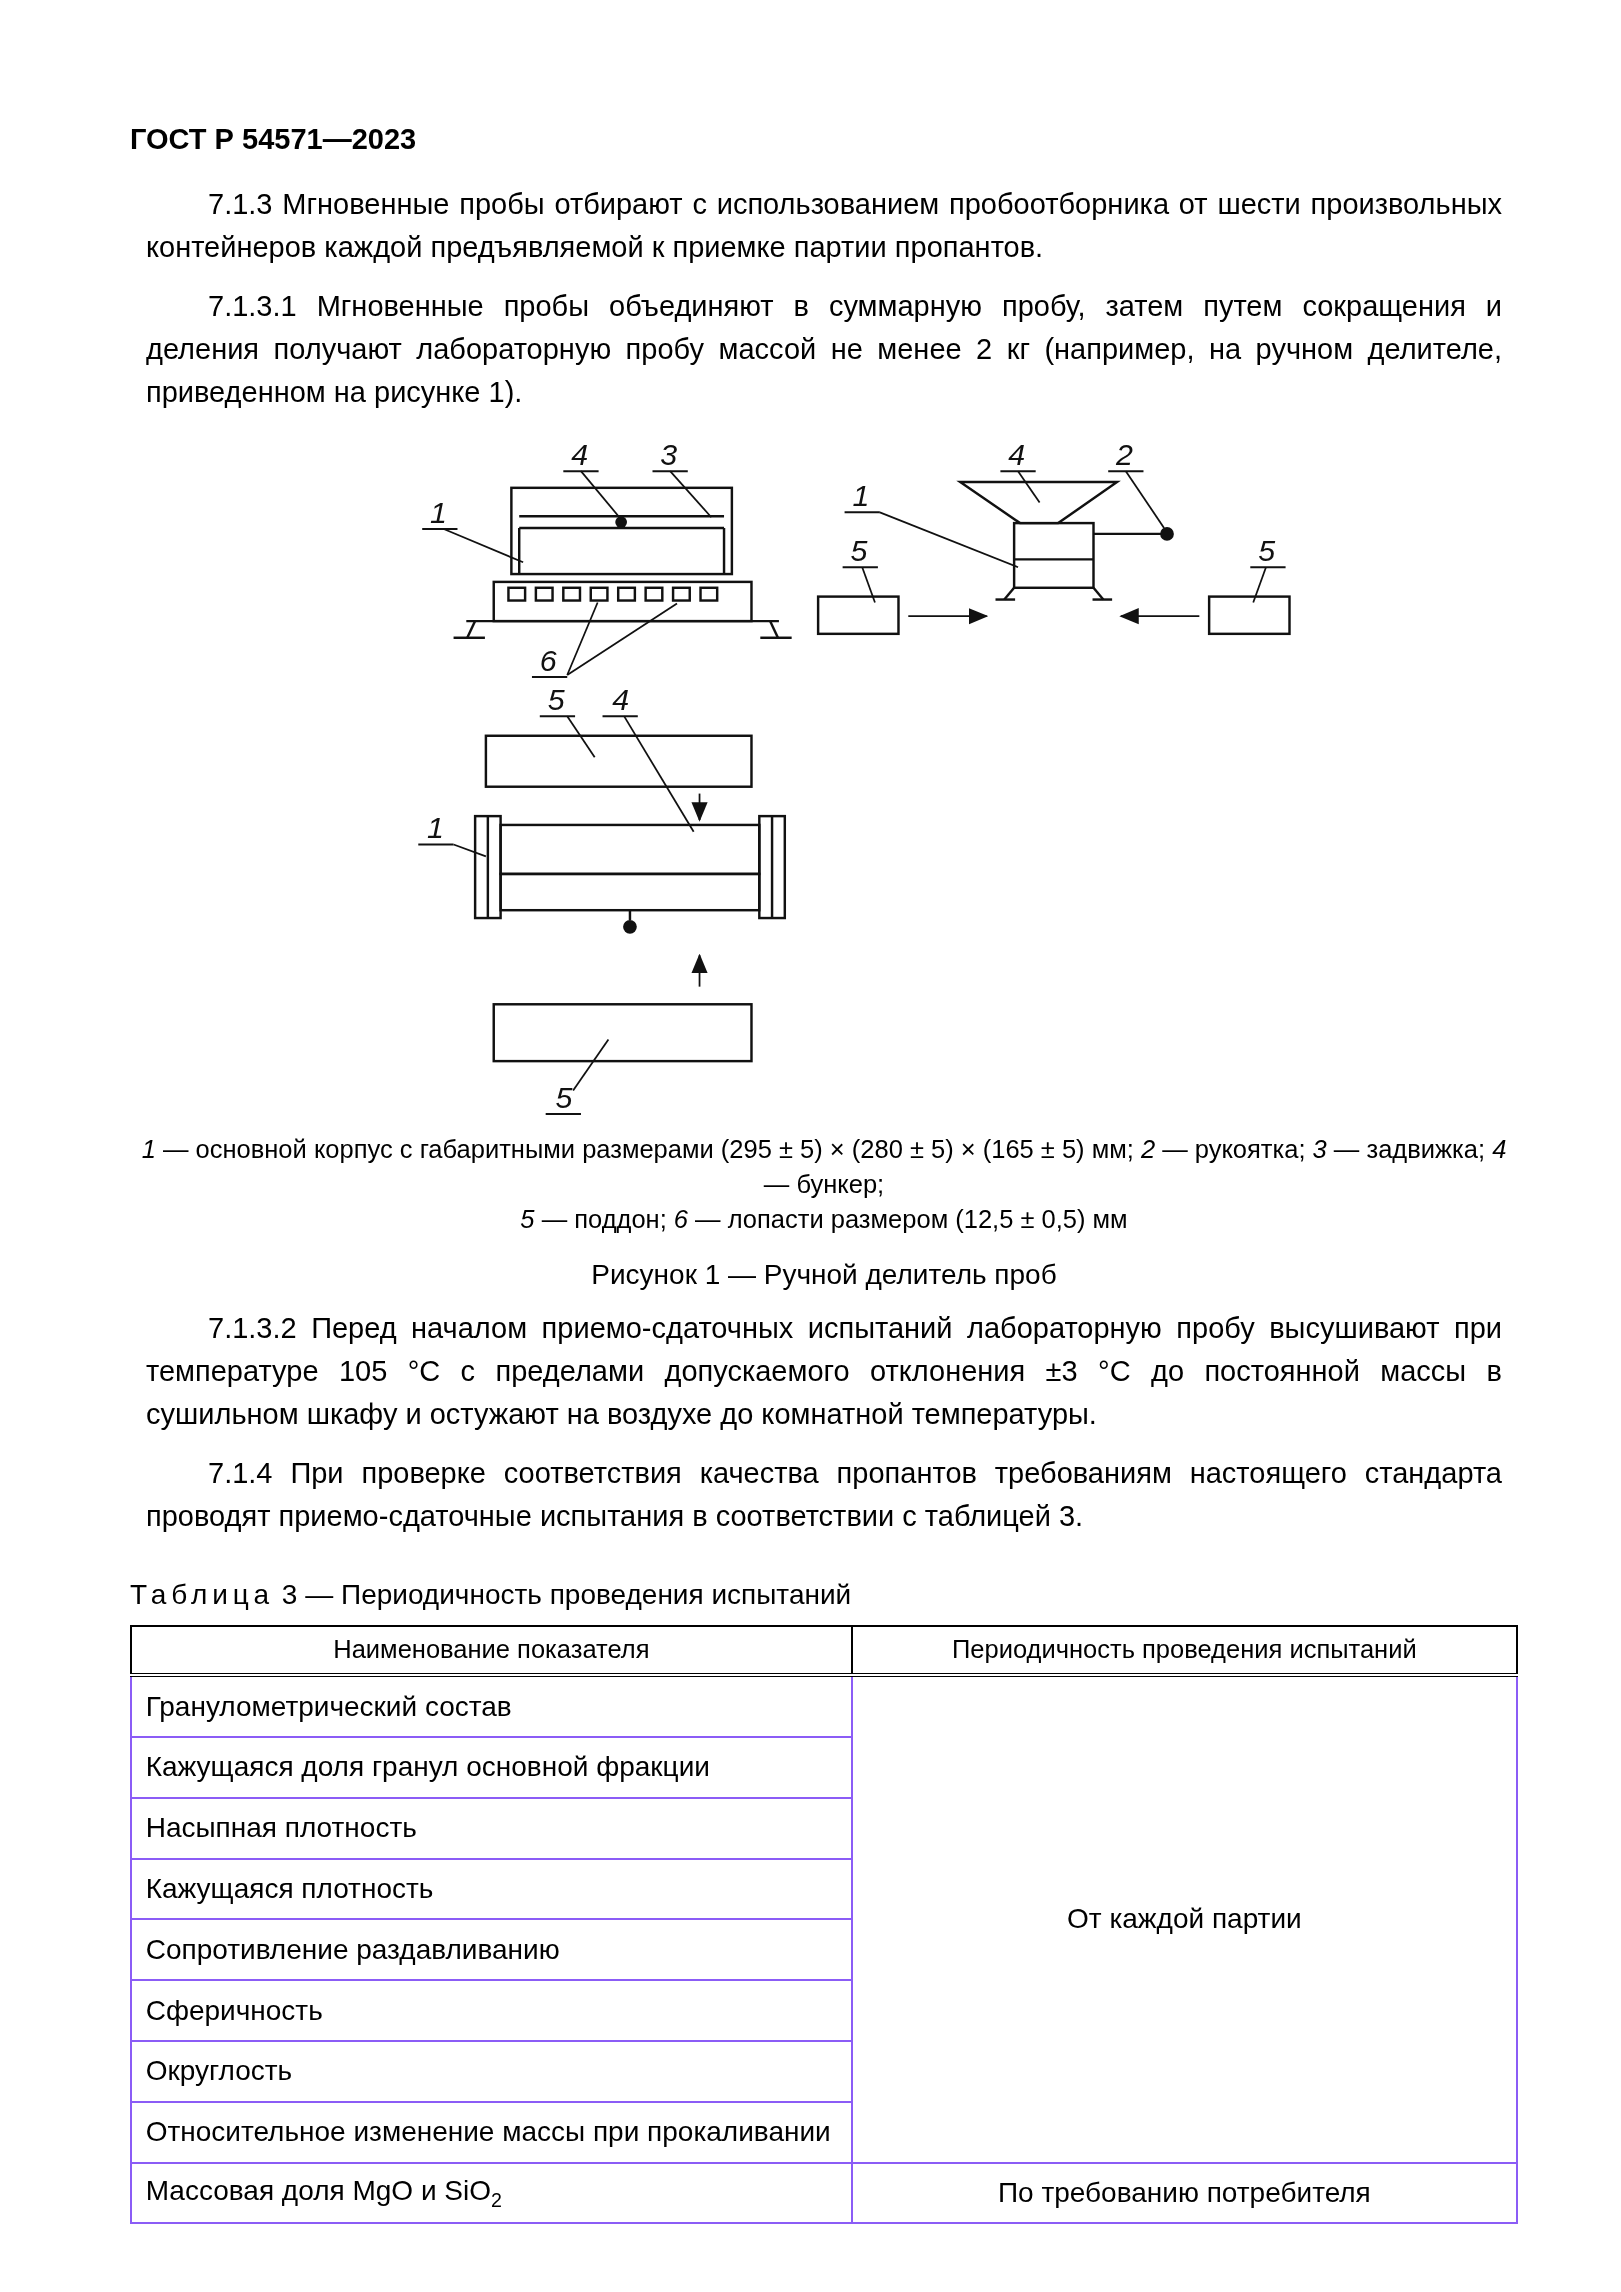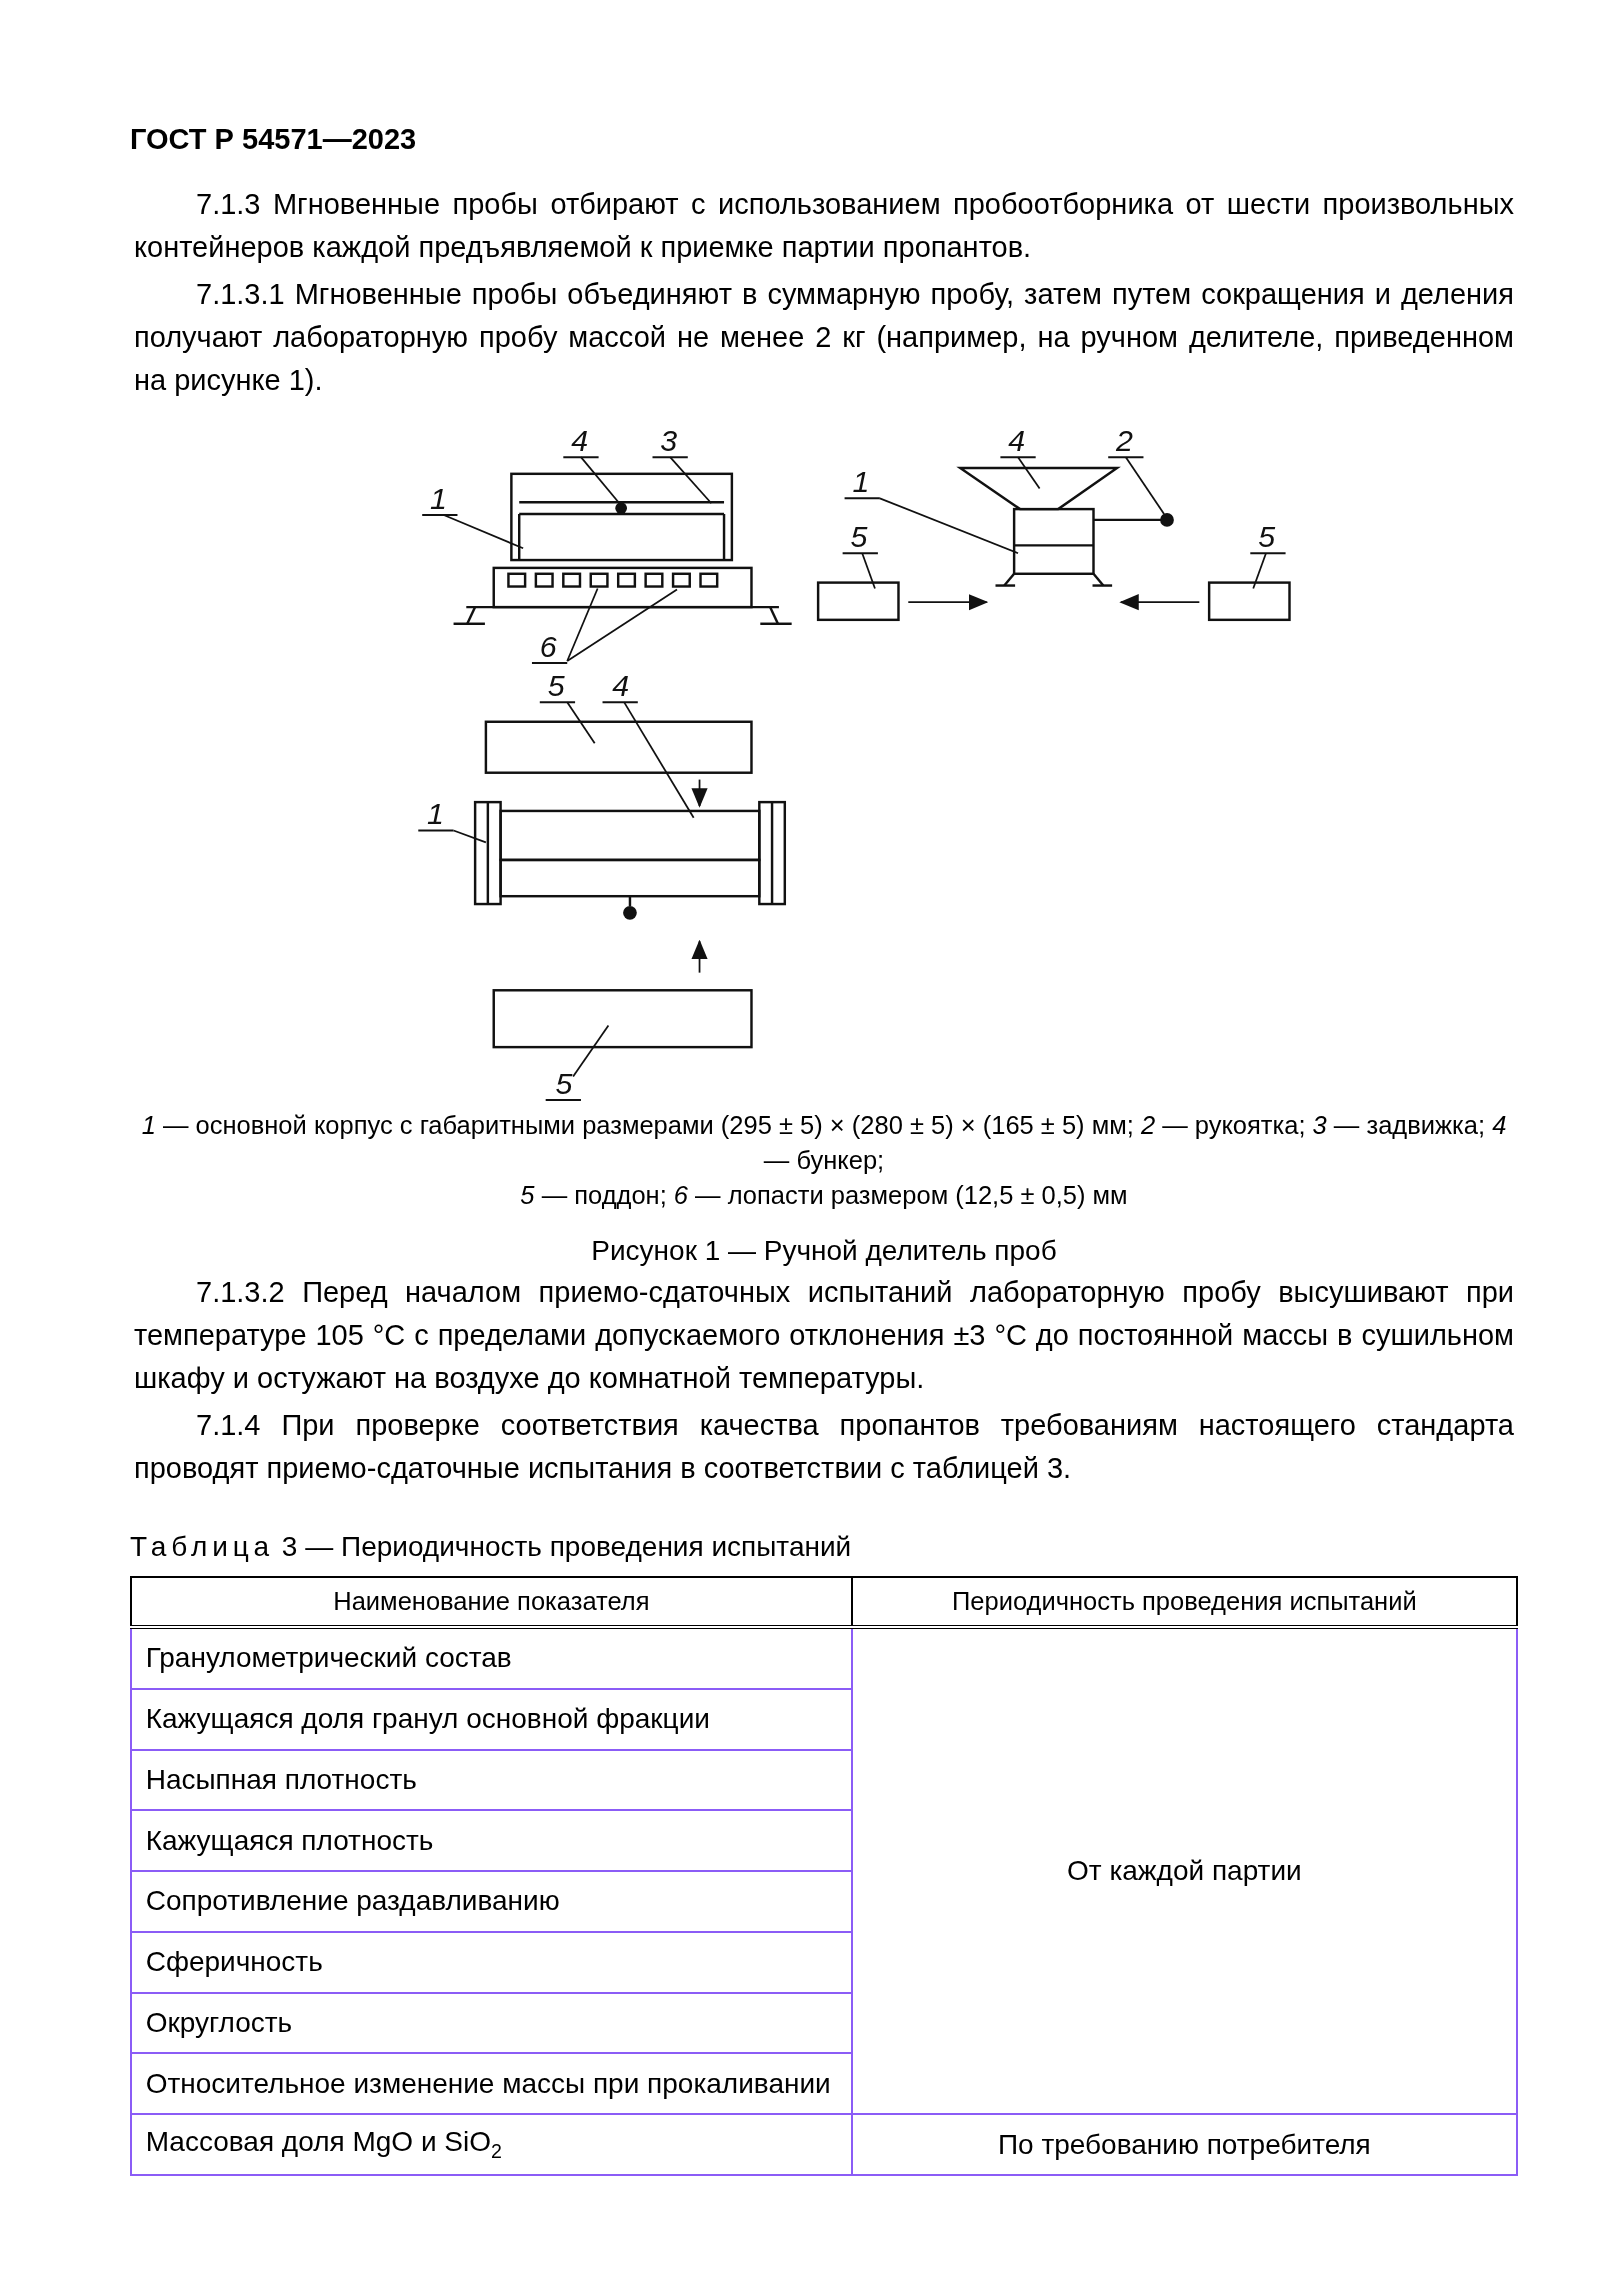--- a/index.html
+++ b/index.html
@@ -5,30 +5,30 @@
   html,body { margin:0; padding:0; }
   body {
     width:1621px; height:2293px; overflow:hidden;
     background:#ffffff; color:#000;
     font-family:"Liberation Sans", sans-serif;
   }
   .page { box-sizing:border-box; width:1621px; height:2293px; padding:123px 103px 0 130px; }
   .doc-header { font-size:29px; font-weight:bold; margin:0 0 27.4px 0; }
   p.body {
     font-size:29px; line-height:43px; text-align:justify;
-    text-indent:62px; margin:4px;
+    text-indent:62px; margin:16px;
   }
   .figure-wrap { margin-top:13.7px; }
   svg.fig { display:block; }
   svg.fig .s  { fill:none; stroke:#111; stroke-width:2.5; }
   svg.fig .f  { fill:#111; stroke:none; }
   svg.fig .sh { stroke:#111; stroke-width:2; }
   svg.fig .ld { stroke:#111; stroke-width:1.8; fill:none; }
   svg.fig text { font-family:"Liberation Sans", sans-serif; font-style:italic; font-size:31px; fill:#111; }
-  .fig-caption { font-size:25.5px; line-height:35px; text-align:center; margin-top:6px; }
+  .fig-caption { font-size:25.5px; line-height:35px; text-align:center; margin-top:16px; }
   .fig-caption i { font-style:italic; }
   .fig-title { font-size:28px; text-align:center; margin-top:21.6px; }
   .after-fig { margin-top:33px; }
   .table-label { font-size:28px; margin:41px 0 13.7px 0; }
   .spaced { letter-spacing:4.9px; }
   table.t { border-collapse:collapse; width:100%; table-layout:fixed;border-radius:7px; }
   table.t th {
     border:2px solid #000; border-bottom:4.9px double #000;
     font-weight:normal; font-size:25.5px; text-align:center; padding:8.8px 7.8px;
   }

